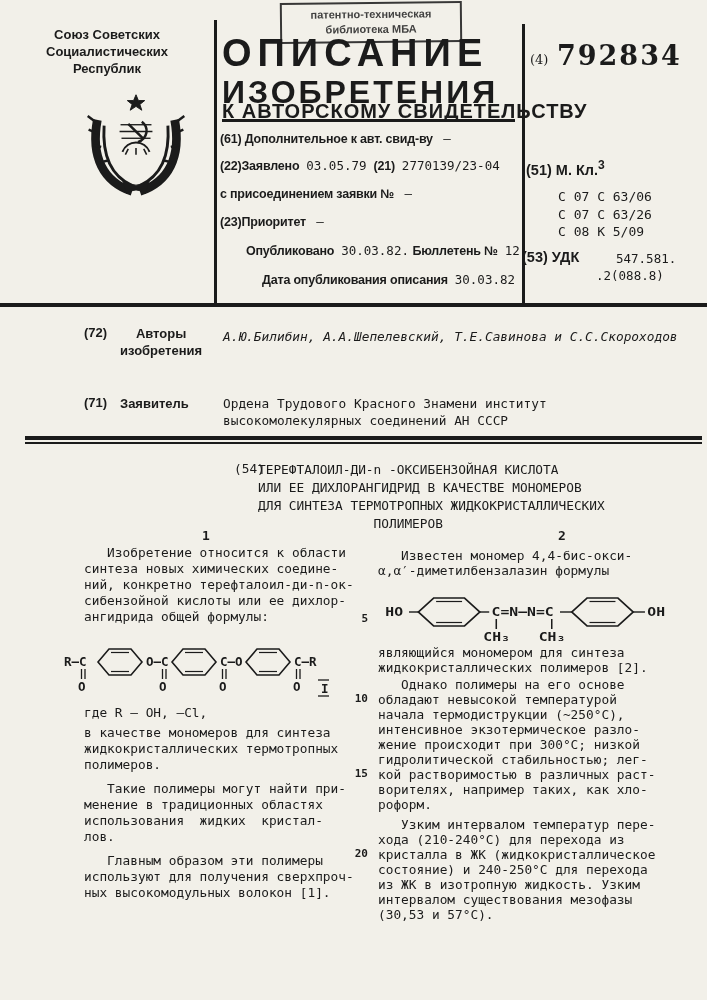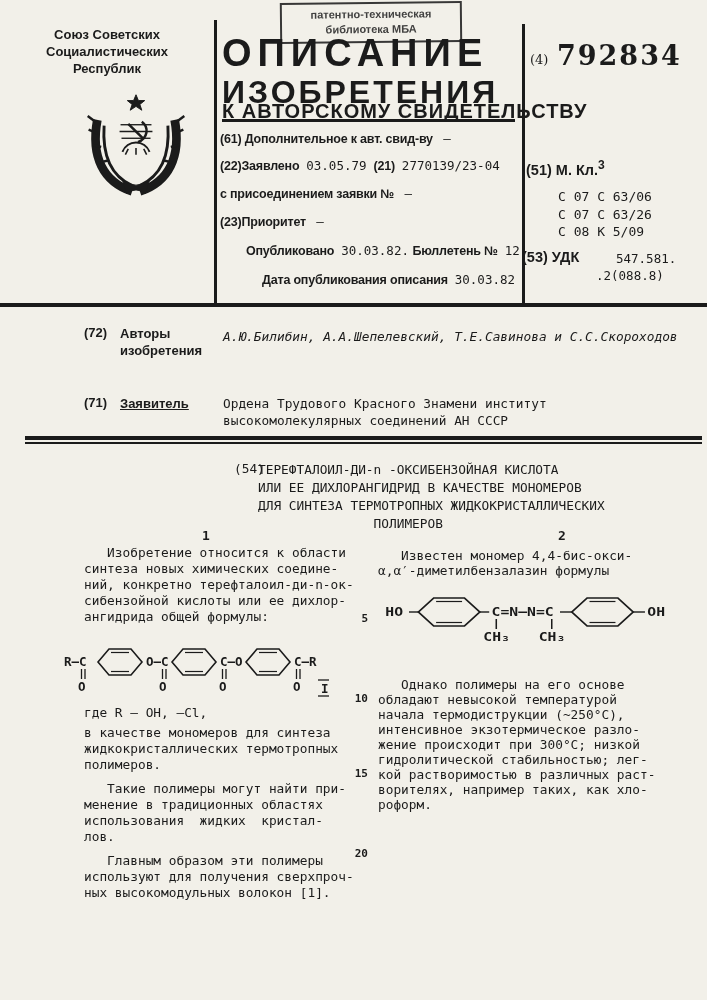--- a/index.html
+++ b/index.html
@@ -145,25 +145,25 @@
   <div class="abs udk">
     <span>(53)</span>
     <span>УДК</span>
   </div>
   <div class="abs udkv1 mono">547.581.</div>
   <div class="abs udkv2 mono">.2(088.8)</div>
 
   <div class="abs rule" style="left:0;top:303px;width:707px;height:3.5px;"></div>
 
   <div class="abs pcode" style="left:84px;top:325px;">(72)</div>
-  <div class="abs plabel pre" style="left:120px;top:325px;">Авторы
+  <div class="abs plabel pre" style="left:120px;top:325px;text-align:center;">Авторы
 изобретения</div>
   <div class="abs pval mono" style="left:223px;top:328px;font-style:italic;">А.Ю.Билибин, А.А.Шепелевский, Т.Е.Савинова и С.С.Скороходов</div>
   <div class="abs pcode" style="left:84px;top:395px;">(71)</div>
-  <div class="abs plabel" style="left:120px;top:395px;text-decoration:underline;">Заявитель</div>
+  <div class="abs plabel" style="left:120px;top:395px;">Заявитель</div>
   <div class="abs pval mono pre" style="left:223px;top:395px;">Ордена Трудового Красного Знамени институт
 высокомолекулярных соединений АН СССР</div>
 
   <div class="abs rule" style="left:25px;top:436px;width:677px;height:3.5px;"></div>
   <div class="abs rule" style="left:25px;top:442px;width:677px;height:1.5px;"></div>
 
   <div class="abs t54code mono">(54)</div>
   <div class="abs t54 mono pre">ТЕРЕФТАЛОИЛ-ДИ-n -ОКСИБЕНЗОЙНАЯ КИСЛОТА
 ИЛИ ЕЕ ДИХЛОРАНГИДРИД В КАЧЕСТВЕ МОНОМЕРОВ
 ДЛЯ СИНТЕЗА ТЕРМОТРОПНЫХ ЖИДКОКРИСТАЛЛИЧЕСКИХ
@@ -242,23 +242,32 @@
     <line x1="143" y1="33" x2="143" y2="43" stroke-width="1.3"></line>
     <text class="f" x="132" y="55">CH₃</text>
     <line x1="150" y1="26" x2="160" y2="26" stroke-width="1.4"></line>
     <polygon points="160,26 173,12 199,12 212,26 199,40 173,40" fill="none" stroke-width="1.6"></polygon>
     <line x1="175" y1="15.5" x2="197" y2="15.5" stroke-width="1.2"></line>
       <line x1="175" y1="36.5" x2="197" y2="36.5" stroke-width="1.2"></line>
     <line x1="212" y1="26" x2="222" y2="26" stroke-width="1.4"></line>
     <text class="f" x="224" y="30">OH</text>
   </svg>
 
+  <div class="abs bodytxt mono pre lh15" style="left:378px;top:645px;">являющийся мономером для синтеза
+жидкокристаллических полимеров [2].</div>
   <div class="abs bodytxt mono pre lh15" style="left:378px;top:677px;">   Однако полимеры на его основе
 обладают невысокой температурой
 начала термодиструкции (~250°С),
 интенсивное экзотермическое разло-
 жение происходит при 300°С; низкой
 гидролитической стабильностью; лег-
 кой растворимостью в различных раст-
 ворителях, например таких, как хло-
 роформ.</div>
+  <div class="abs bodytxt mono pre lh15" style="left:378px;top:817px;">   Узким интервалом температур пере-
+хода (210-240°С) для перехода из
+кристалла в ЖК (жидкокристаллическое
+состояние) и 240-250°С для перехода
+из ЖК в изотропную жидкость. Узким
+интервалом существования мезофазы
+(30,53 и 57°С).</div>
 
 </div>
 
 </body></html>

